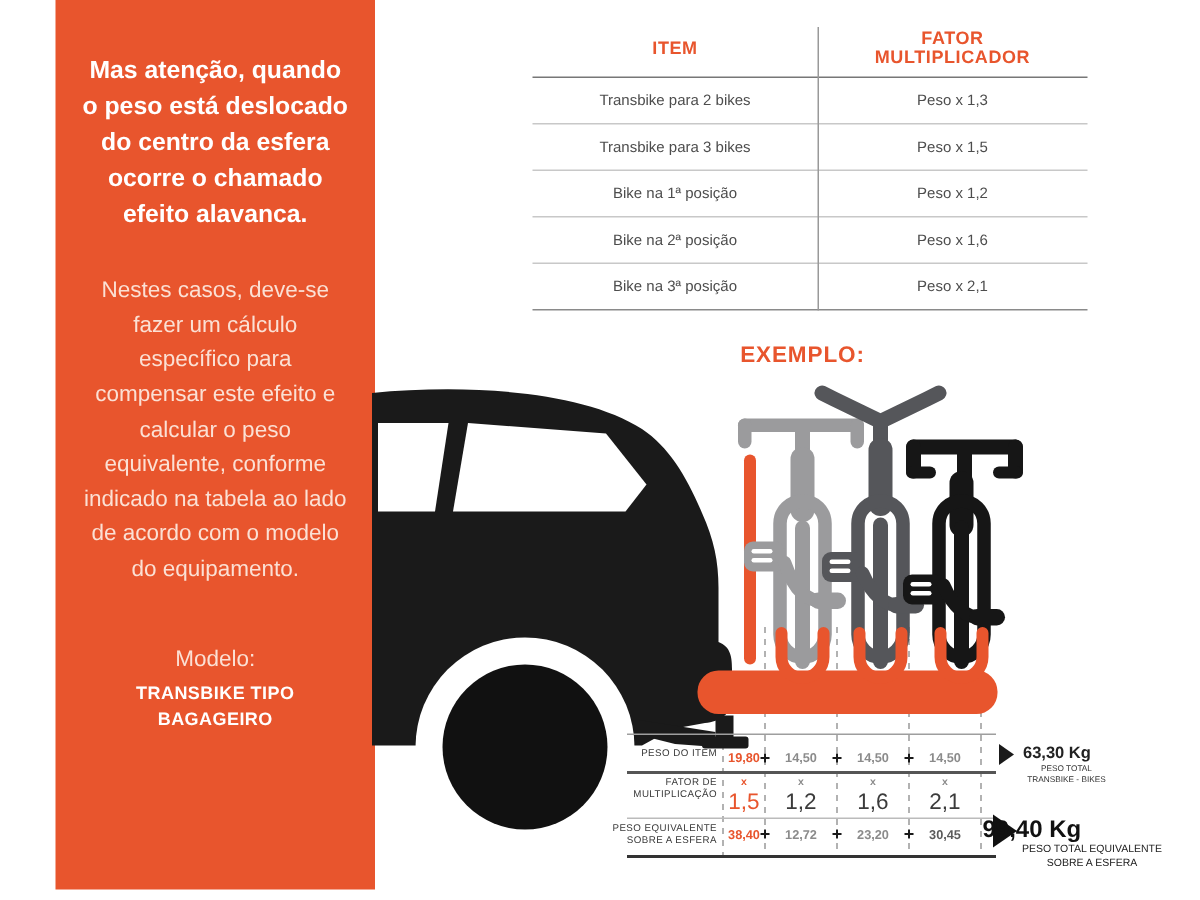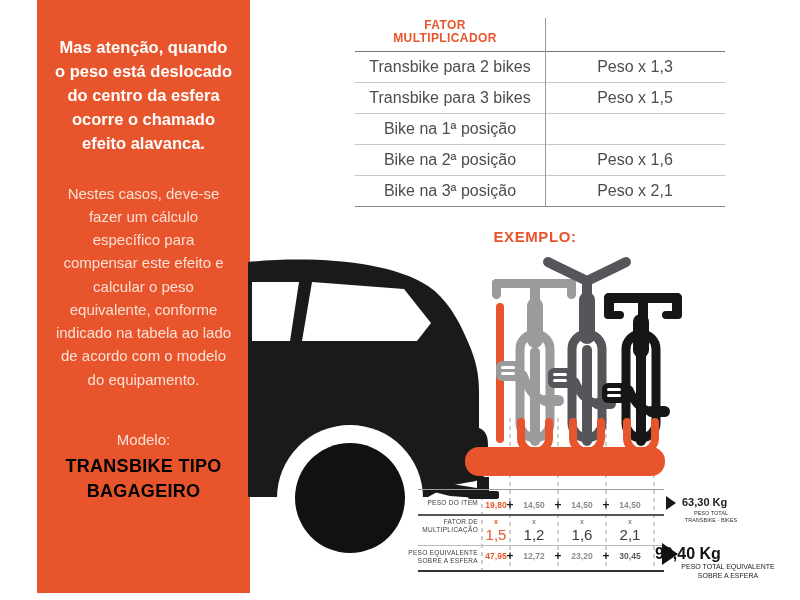--- a/index.html
+++ b/index.html
@@ -5,33 +5,33 @@
   html,body{margin:0;padding:0;background:#fff;}
   .canvas{position:relative;width:800px;height:600px;background:#ffffff;overflow:hidden;
           font-family:"Liberation Sans",sans-serif;}
   
   .sidebar{position:absolute;left:37px;top:0;width:213px;height:593px;background:#E8552D;
            box-sizing:border-box;padding:36px 18px 0 18px;text-align:center;color:#FBE0D4;}
   .sb-p{font-size:15.5px;line-height:1.5;margin:0 0 26px 0;font-weight:400;}
   .sb-strong{font-size:16.5px;line-height:1.45;margin:0 0 26px 0;font-weight:700;color:#ffffff;}
   .sb-body{font-size:15px;line-height:1.55;margin:0 0 40px 0;}
   .sb-model-label{font-size:15px;margin:0 0 6px 0;}
-  .sb-model-name{font-size:18px;font-weight:700;color:#000000;line-height:1.4;margin:0;letter-spacing:.3px;}
+  .sb-model-name{font-size:12px;font-weight:700;color:#ffffff;line-height:1.4;margin:0;letter-spacing:.3px;}
   
   .ftable{position:absolute;left:355px;top:14px;width:370px;}
   .ft-head{display:flex;border-bottom:1.5px solid #777;}
   .ft-head-cell{box-sizing:border-box;text-align:center;color:#E8552D;font-weight:700;
                 font-size:12px;line-height:13px;letter-spacing:.4px;padding:5px 0 6px 0;
                 display:flex;align-items:center;justify-content:center;white-space:pre-line;}
   .ft-col1{width:190px;}
   .ft-col2{width:180px;}
   .ft-row{display:flex;height:30px;border-bottom:1px solid #c8c8c8;}
   .ft-row:last-child{border-bottom:1px solid #8a8a8a;}
   .ft-cell{box-sizing:border-box;display:flex;align-items:center;justify-content:center;
-           font-size:16px;color:#4d4d4d;}
+           font-size:10px;color:#4d4d4d;}
   .ft-vline{position:absolute;left:190px;top:4px;bottom:0;width:1px;background:#999;}
   
   .exemplo{position:absolute;left:440px;top:228px;width:190px;text-align:center;
            color:#E8552D;font-weight:700;font-size:15px;letter-spacing:.6px;}
   
   .illus{position:absolute;left:240px;top:250px;z-index:1;}
   
   .calc{position:absolute;left:0;top:0;width:800px;height:600px;z-index:2;pointer-events:none;}
   .rule{position:absolute;left:418px;width:246px;}
   .clabel{position:absolute;right:322px;text-align:right;font-size:6.5px;letter-spacing:.3px;
@@ -64,33 +64,35 @@
   <div class="sidebar">
     <p class="sb-strong">Mas atenção, quando o peso está deslocado do centro da esfera ocorre o chamado efeito alavanca.</p>
     <p class="sb-body">Nestes casos, deve-se fazer um cálculo específico para compensar este efeito e calcular o peso equivalente, conforme indicado na tabela ao lado de acordo com o modelo do equipamento.</p>
     <p class="sb-model-label">Modelo:</p>
     <p class="sb-model-name">TRANSBIKE TIPO BAGAGEIRO</p>
   </div>
 
   <div class="ftable">
     <div class="ft-vline"></div>
     <div class="ft-head">
+      <div class="ft-head-cell ft-col1">ITEM</div>
       <div class="ft-head-cell ft-col2">FATOR
 MULTIPLICADOR</div>
     </div>
     <div class="ft-row">
       <div class="ft-cell ft-col1">Transbike para 2 bikes</div>
       <div class="ft-cell ft-col2">Peso x 1,3</div>
     </div>
     <div class="ft-row">
       <div class="ft-cell ft-col1">Transbike para 3 bikes</div>
       <div class="ft-cell ft-col2">Peso x 1,5</div>
     </div>
     <div class="ft-row">
       <div class="ft-cell ft-col1">Bike na 1ª posição</div>
+      <div class="ft-cell ft-col2">Peso x 1,2</div>
     </div>
     <div class="ft-row">
       <div class="ft-cell ft-col1">Bike na 2ª posição</div>
       <div class="ft-cell ft-col2">Peso x 1,6</div>
     </div>
     <div class="ft-row">
       <div class="ft-cell ft-col1">Bike na 3ª posição</div>
       <div class="ft-cell ft-col2">Peso x 2,1</div>
     </div>
   </div>
@@ -206,21 +208,21 @@
     </div>
     <div class="cmult" style="left:560px;top:518px;">
       <span class="x gray">x</span>
       <span class="n dark">1,6</span>
     </div>
     <div class="cmult" style="left:608px;top:518px;">
       <span class="x gray">x</span>
       <span class="n dark">2,1</span>
     </div>
 
-    <div class="cval orange" style="left:474px;top:551px;">47,95</div>
+    <div class="cval orange" style="left:474px;top:551px;">38,40</div>
     <div class="cplus" style="left:502px;top:549px;">+</div>
     <div class="cval gray" style="left:512px;top:551px;">12,72</div>
     <div class="cplus" style="left:550px;top:549px;">+</div>
     <div class="cval gray" style="left:560px;top:551px;">23,20</div>
     <div class="cplus" style="left:598px;top:549px;">+</div>
     <div class="cval gray2" style="left:608px;top:551px;">30,45</div>
 
     <div class="tri-sm" style="left:666px;top:496px;"></div>
     <div class="ctotal-sm" style="left:682px;top:496px;">63,30 Kg</div>
     <div class="ccap-sm" style="left:676px;top:510px;">PESO TOTAL

